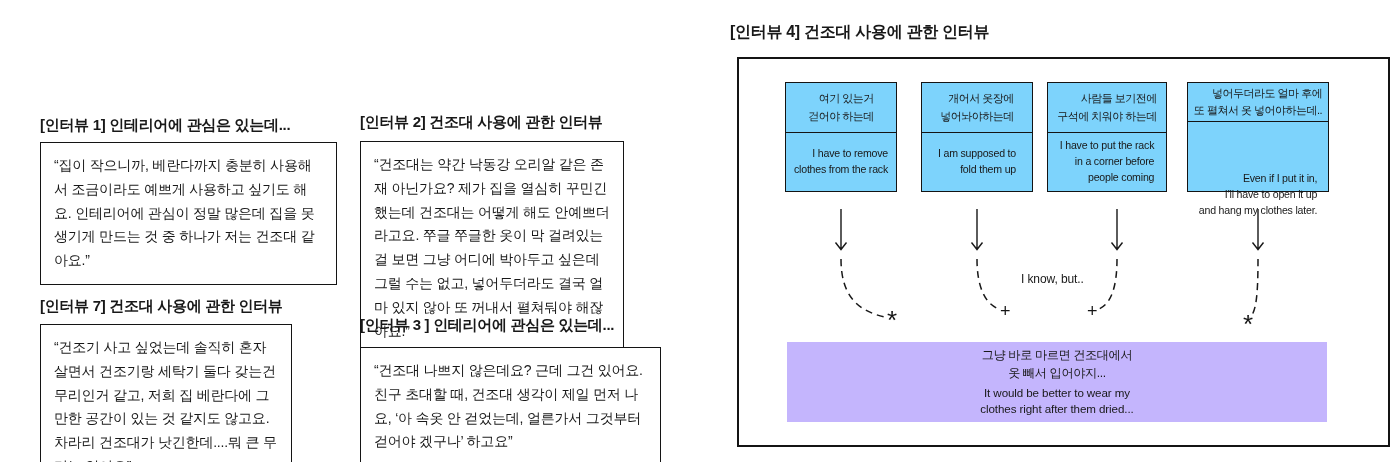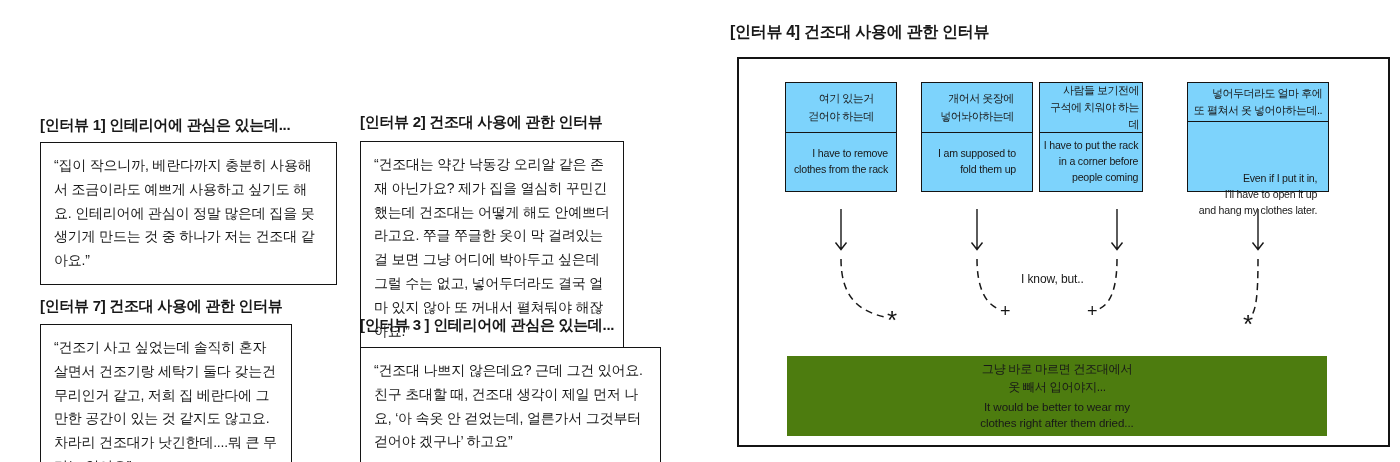--- a/index.html
+++ b/index.html
@@ -159,21 +159,21 @@
 걷어야 하는데</div>
     <div class="thought-en">I have to remove
 clothes from the rack</div>
   </div>
   <div class="thought" style="left:182px; width:112px;">
     <div class="thought-ko">개어서 옷장에
 넣어놔야하는데</div>
     <div class="thought-en">I am supposed to
 fold them up</div>
   </div>
-  <div class="thought" style="left:300px; width:104px;">
+  <div class="thought" style="left:308px; width:120px;">
     <div class="thought-ko">사람들 보기전에
 구석에 치워야 하는데</div>
     <div class="thought-en">I have to put the rack
 in a corner before
 people coming</div>
   </div>
   <div class="thought" style="left:448px; width:142px;gap:47px;">
     <div class="thought-ko">넣어두더라도 얼마 후에
 또 펼쳐서 옷 넣어야하는데..</div>
     <div class="thought-en">Even if I put it in,
@@ -196,20 +196,20 @@
     </g>
   </svg>
 
   <div class="marker star" style="left:148px; top:248px;">*</div>
   <div class="marker plus" style="left:261px; top:243px;">+</div>
   <div class="marker plus" style="left:348px; top:243px;">+</div>
   <div class="marker star" style="left:504px; top:252px;">*</div>
 
   <div class="iknow">I know, but..</div>
 
-  <div class="conclusion" style="background: #4d7c0f; margin-top: 14px;">
+  <div class="conclusion" style="background: #c4b5fd;">
     <div class="conclusion-ko">그냥 바로 마르면 건조대에서
 옷 빼서 입어야지...</div>
     <div class="conclusion-en">It would be better to wear my
 clothes  right after them dried...</div>
   </div>
 
 </div>
 
 </body></html>

